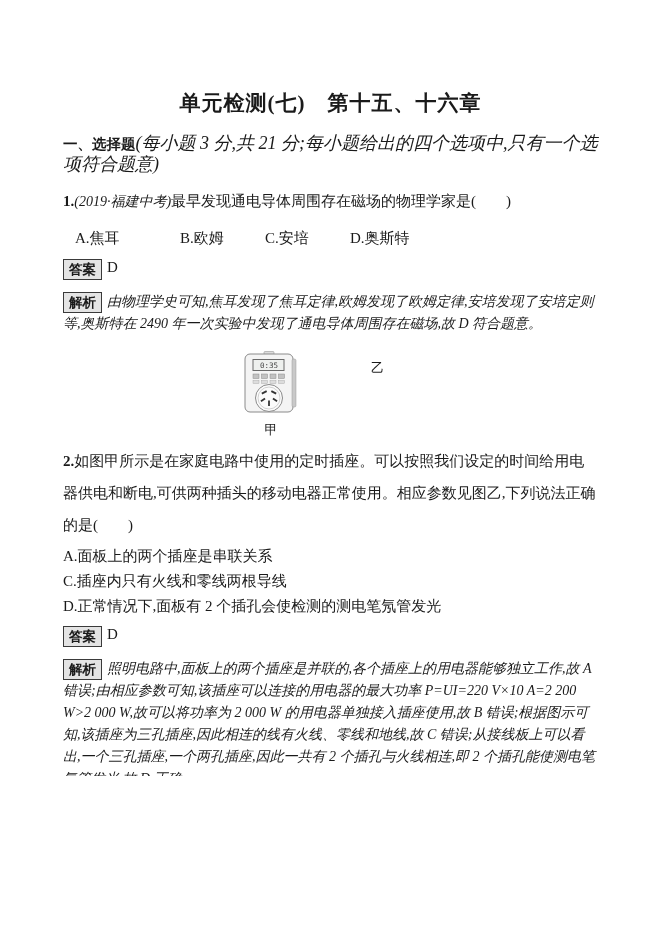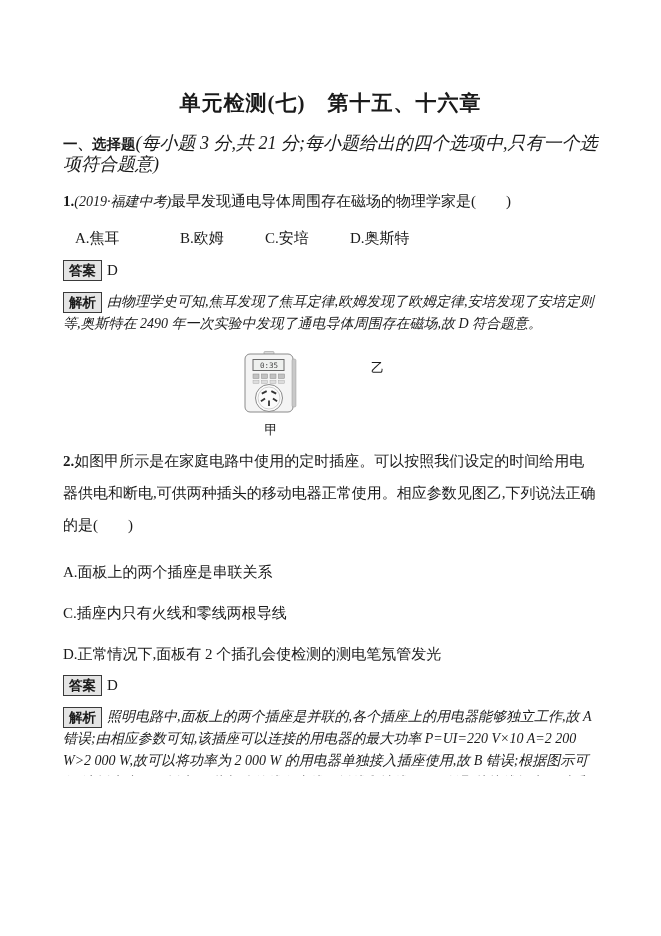--- a/index.html
+++ b/index.html
@@ -49,30 +49,30 @@
     margin-top: 17px;
     height: 20px;
     font-size: 15px;
   }
   .options-row .opt { position: absolute; top: 0; white-space: nowrap; }
   .opt-a { left: 12px; }
   .opt-b { left: 117px; }
   .opt-c { left: 202px; }
   .opt-d { left: 287px; }
   .option-line {
-    margin-top: 21px;
+    margin-top: 5px;
     font-size: 15px;
     line-height: 20px;
   }
   .answer-row {
     margin-top: 10px;
     height: 22px;
     font-size: 15px;
     display: flex;
-    align-items: center;
+    align-items: flex-start;
   }
   .tag {
     display: inline-block;
     border: 1.5px solid #3a3a3a;
     background: #e4e4e4;
     font-size: 13.5px;
     font-weight: bold;
     line-height: 17px;
     padding: 1px 5px;
     margin-right: 5px;

